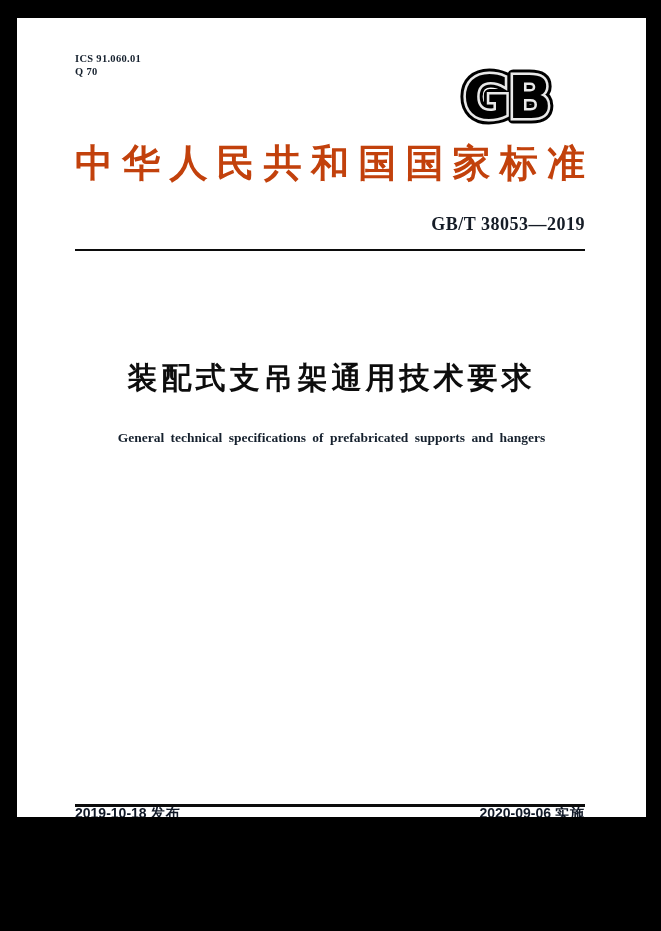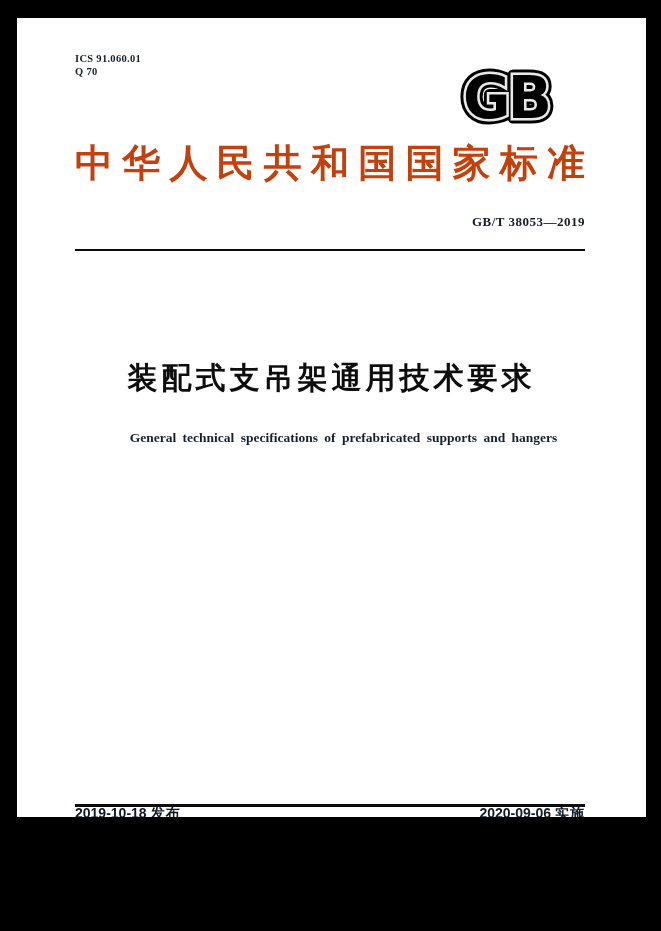--- a/index.html
+++ b/index.html
@@ -61,21 +61,21 @@
     text-align: justify;
     text-align-last: justify;
     white-space: nowrap;
   }
   .std-num {
     position: absolute;
     right: 61px;
     top: 196px;
     font-family: "Liberation Serif", "DejaVu Serif", serif;
     font-weight: bold;
-    font-size: 13px;
+    font-size: 18px;
     color: #151c26;
     letter-spacing: 0.5px;
   }
   .rule {
     position: absolute;
     left: 58px;
     width: 510px;
     background: #0c0c0c;
   }
   .rule-top { top: 231px; height: 2px; }
@@ -98,21 +98,20 @@
     position: absolute;
     left: 0;
     top: 412px;
     width: 629px;
     text-align: center;
     font-family: "Liberation Serif", "DejaVu Serif", serif;
     font-weight: bold;
     font-size: 13.5px;
     color: #16212e;
     word-spacing: 3px;
-    padding-left: 12px;
   }
   
   .dates {
     position: absolute;
     left: 58px;
     top: 787px;
     width: 510px;
     display: flex;
     justify-content: space-between;
     font-family: "Liberation Sans", "DejaVu Sans", sans-serif;

